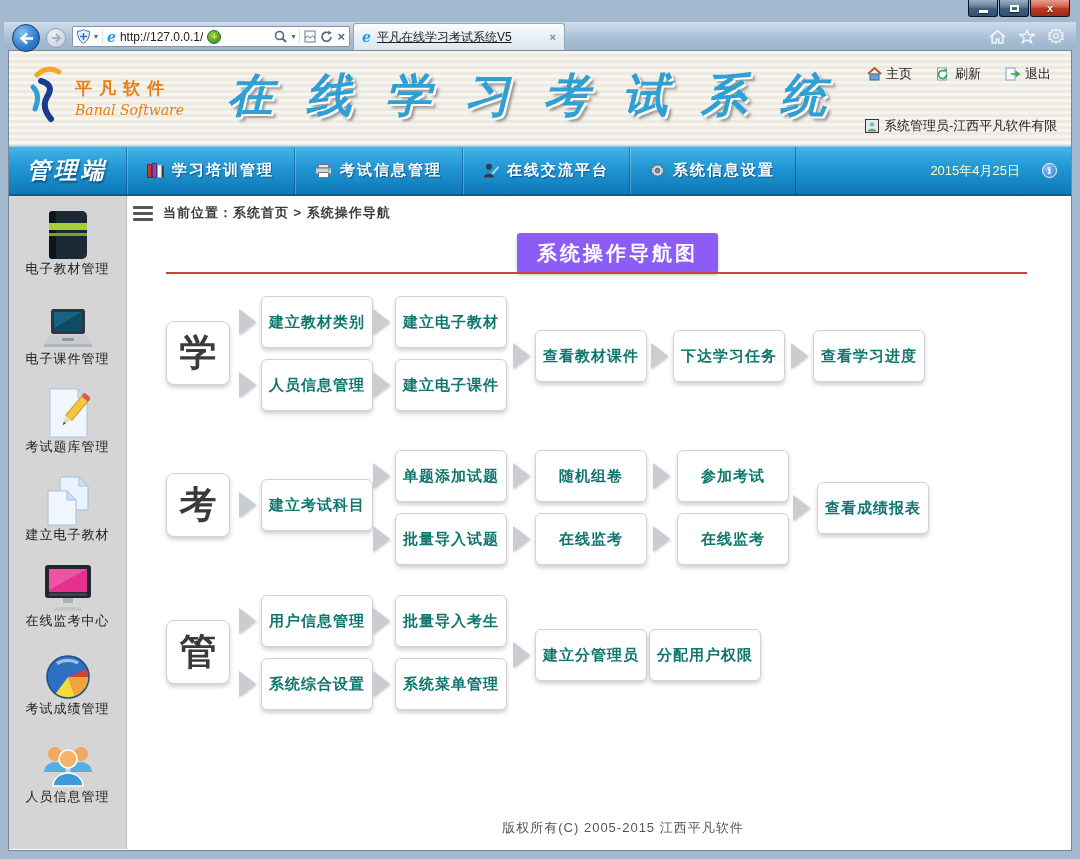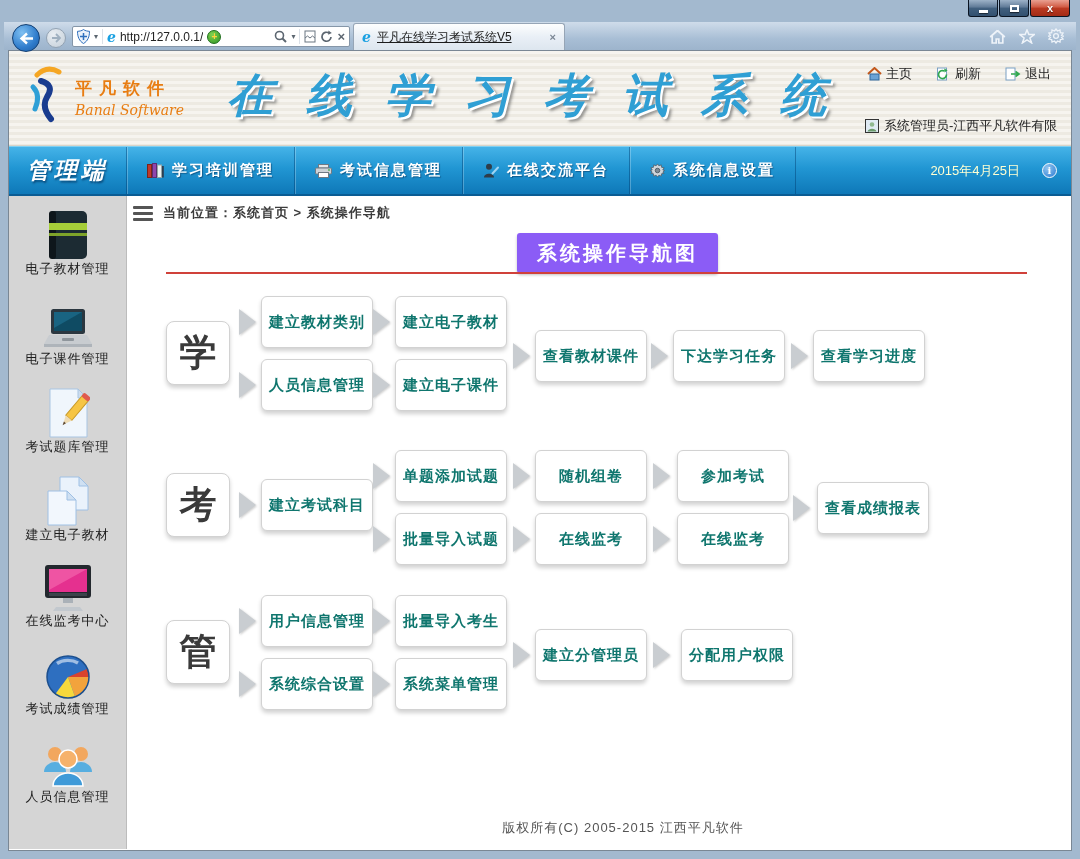--- a/index.html
+++ b/index.html
@@ -434,19 +434,19 @@
         <div class="box" style="left:134px;top:399px">用户信息管理</div>
         <i class="arr" style="left:246px;top:412px"></i>
         <div class="box" style="left:268px;top:399px">批量导入考生</div>
         <i class="arr" style="left:112px;top:475px"></i>
         <div class="box" style="left:134px;top:462px">系统综合设置</div>
         <i class="arr" style="left:246px;top:475px"></i>
         <div class="box" style="left:268px;top:462px">系统菜单管理</div>
         <i class="arr" style="left:386px;top:446px"></i>
         <div class="box" style="left:408px;top:433px">建立分管理员</div>
         <i class="arr" style="left:526px;top:446px"></i>
-        <div class="box" style="left:554px;top:433px">分配用户权限</div>
+        <div class="box" style="left:522px;top:433px">分配用户权限</div>
 
         <div class="footer">版权所有(C) 2005-2015 江西平凡软件</div>
       </div>
     </div>
   </div>
 </div>
 
 </body></html>

